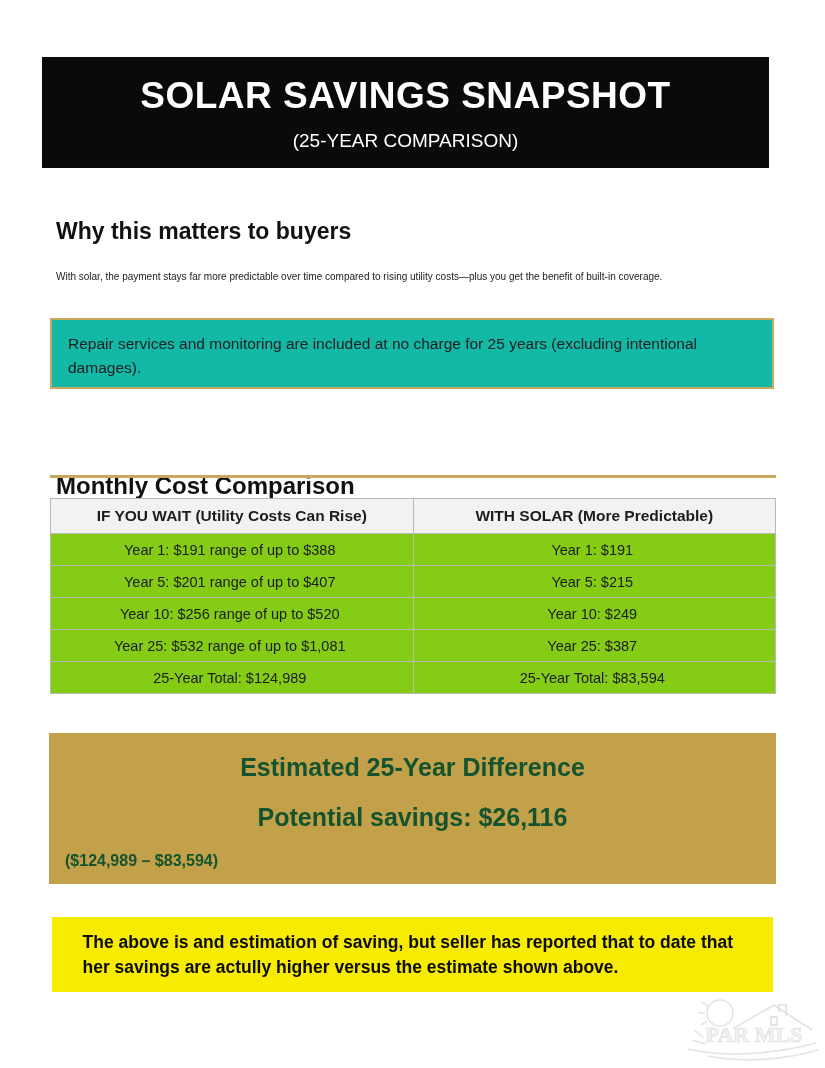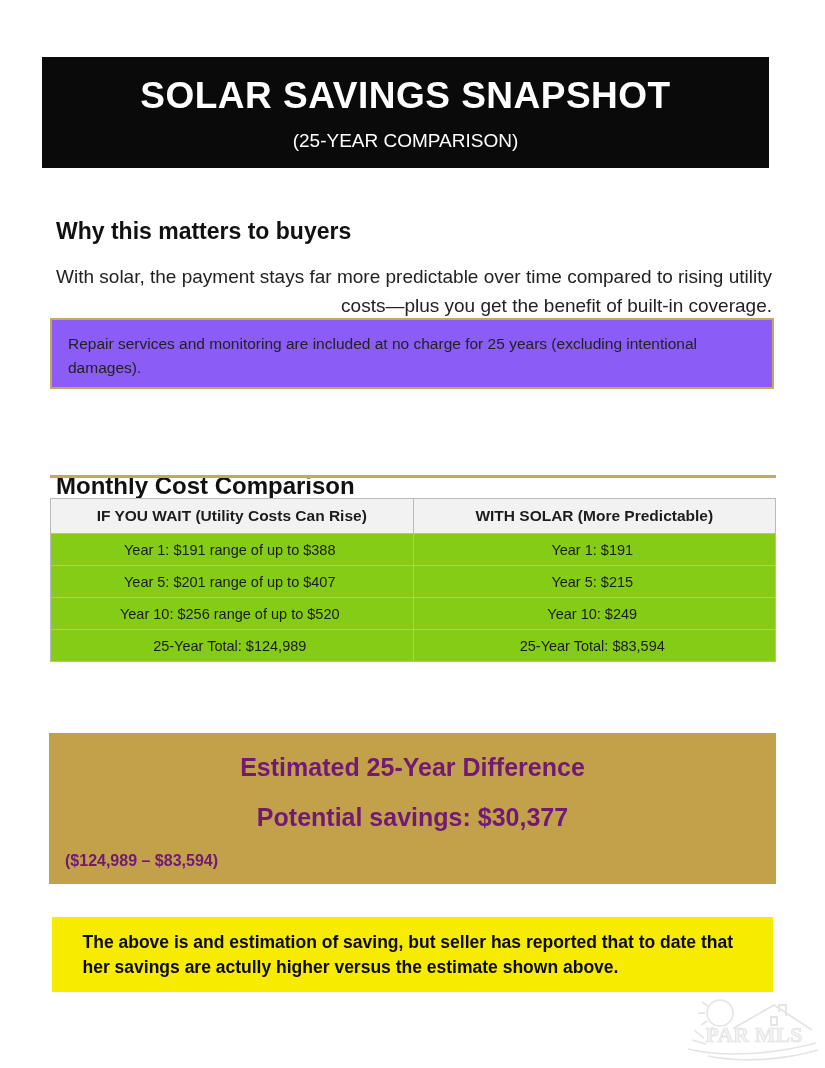--- a/index.html
+++ b/index.html
@@ -33,31 +33,31 @@
     font-size: 19px;
     font-weight: normal;
   }
 
   
   .why-heading {
     position: absolute; left: 56px; top: 218px;
     font-size: 23px; font-weight: bold; color: #111;
   }
   .why-body {
-    position: absolute; left: 56px; top: 262px;
+    position: absolute; left: 56px; top: 269px;
     width: 716px;
-    font-size: 19px; line-height: 1.55; color: #222; text-align: right;
+    font-size: 10px; line-height: 1.55; color: #222;
   }
 
   
   .note-box {
     position: absolute; left: 50px; top: 318px;
     width: 724px; height: 71px;
     border: 2px solid #c9a85c;
-    background: #8b5cf6;
+    background: #14b8a6;
     padding: 12px 16px;
     font-size: 15.5px; line-height: 1.55; color: #222;
   }
 
   
   .comparison-heading {
     position: absolute; left: 56px; top: 440px;
     font-size: 24px; font-weight: bold; color: #111; margin-top: 32px;
   }
   .gold-rule {
@@ -85,21 +85,21 @@
     height: 35px;
     width: 50%;
   }
   .cost-table td { height: 32px; background: #84cc16; padding-left: 6px; }
 
   
   .difference-box {
     position: absolute; left: 49px; top: 733px;
     width: 727px; height: 151px;
     background: #c3a04a;
-    color: #701a75;
+    color: #14532d;
   }
   .difference-title {
     margin-top: 20px;
     text-align: center;
     font-size: 25px;
     font-weight: bold;
   }
   .difference-savings {
     margin-top: 21px;
     text-align: center;
@@ -169,29 +169,33 @@
       </tr>
       <tr>
         <td>Year 5: $201 range of up to $407</td>
         <td>Year 5: $215</td>
       </tr>
       <tr>
         <td>Year 10: $256 range of up to $520</td>
         <td>Year 10: $249</td>
       </tr>
       <tr>
+        <td>Year 25: $532 range of up to $1,081</td>
+        <td>Year 25: $387</td>
+      </tr>
+      <tr>
         <td>25-Year Total: $124,989</td>
         <td>25-Year Total: $83,594</td>
       </tr>
     </tbody>
   </table>
 
   <div class="difference-box">
     <div class="difference-title">Estimated 25-Year Difference</div>
-    <div class="difference-savings">Potential savings: $30,377</div>
+    <div class="difference-savings">Potential savings: $26,116</div>
     <div class="difference-calc">($124,989 – $83,594)</div>
   </div>
 
   <div class="disclaimer-box">
     <p class="disclaimer-text">The above is and estimation of saving, but seller has reported that to date that her savings are actully higher versus the estimate shown above.</p>
   </div>
 
   <svg class="watermark" viewBox="0 0 142 72" fill="none" xmlns="http://www.w3.org/2000/svg">
     <g stroke="#e4e4e4" stroke-width="1.6" fill="none">
       <circle cx="40" cy="21" r="13"></circle>

